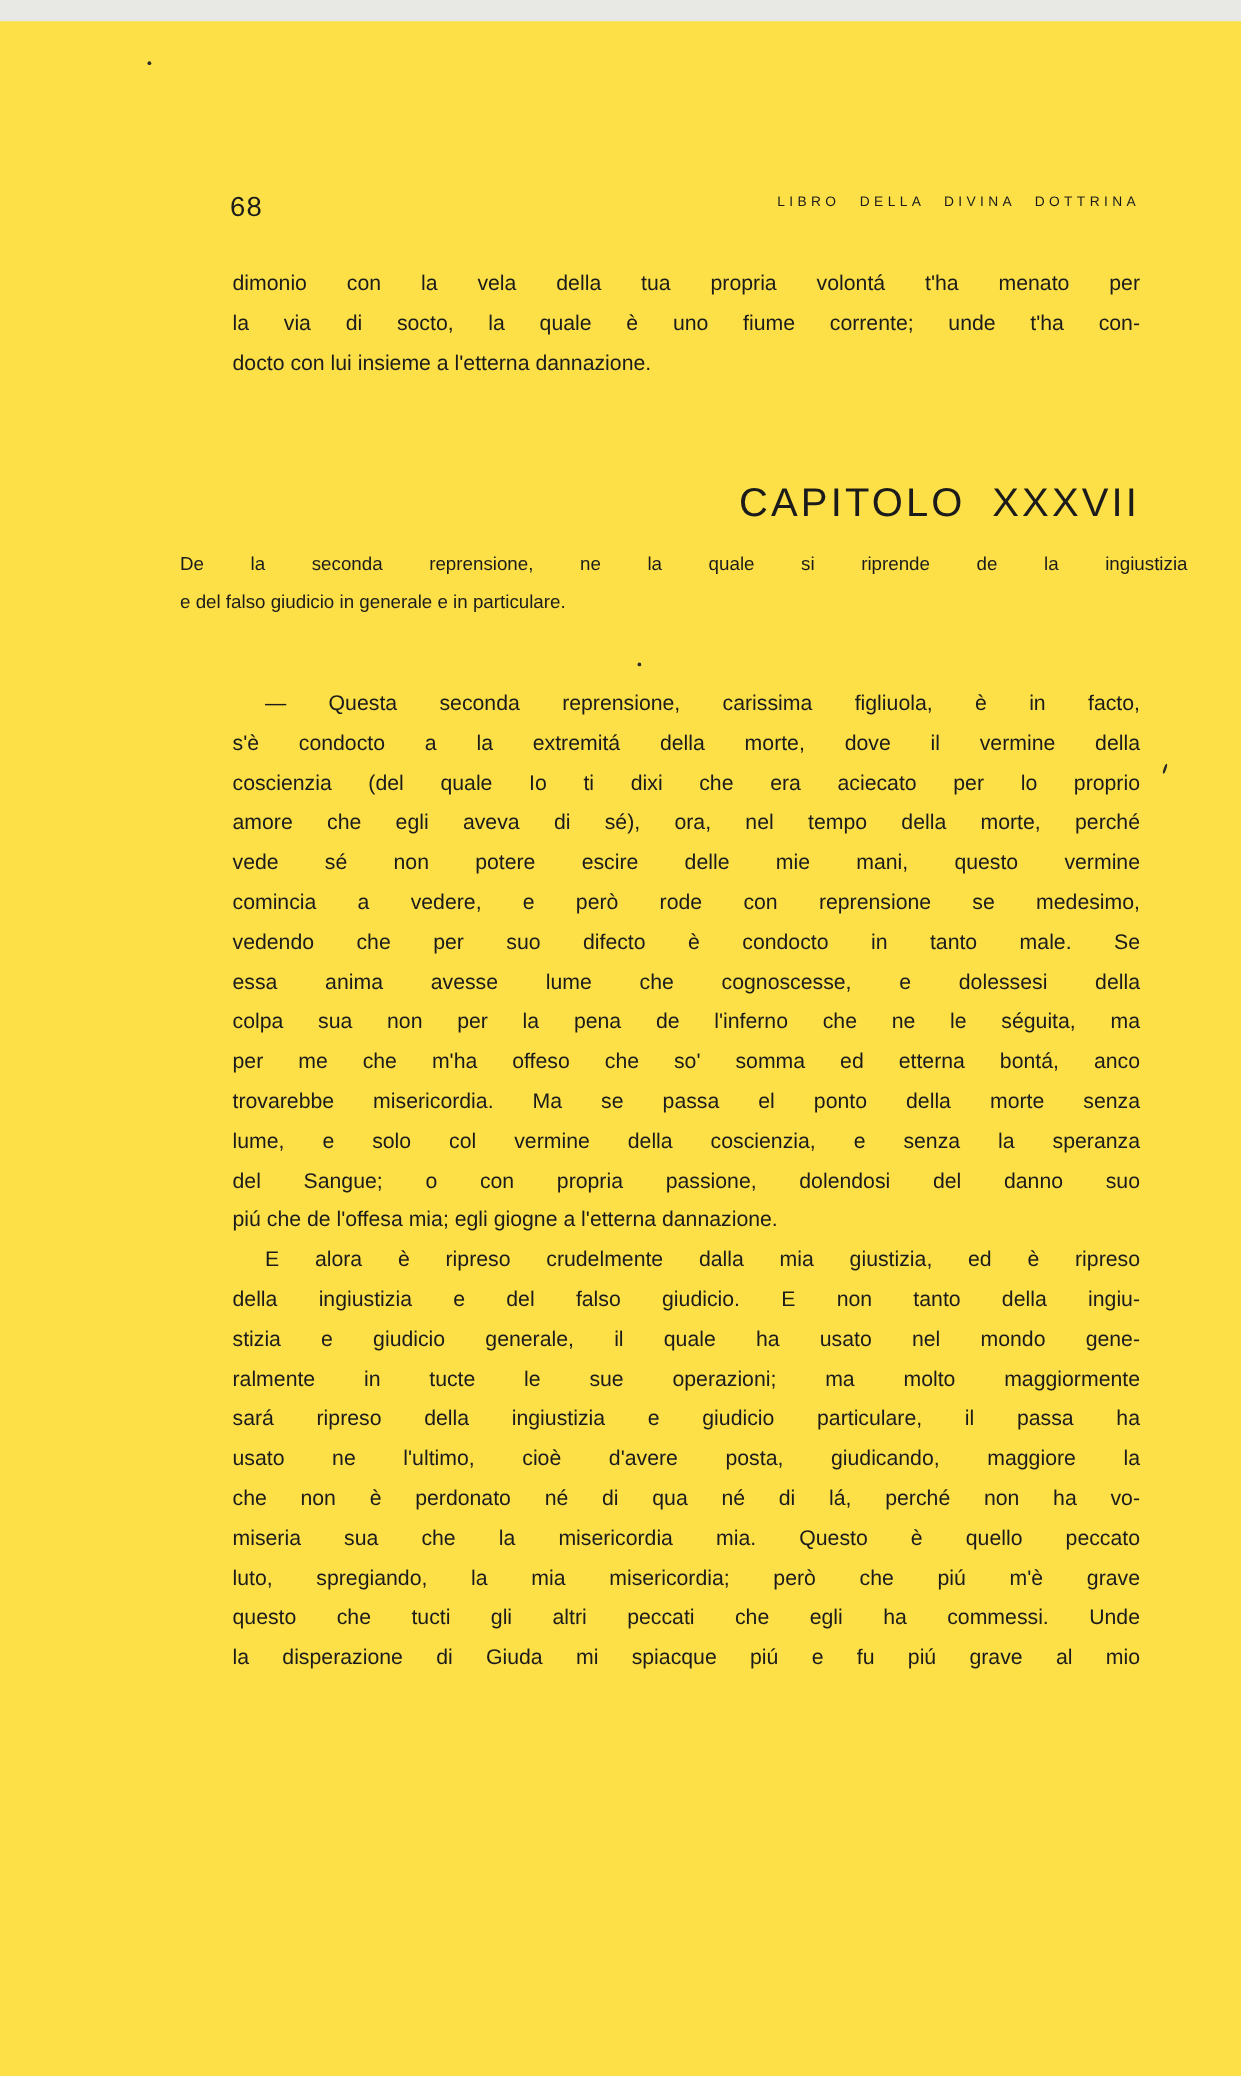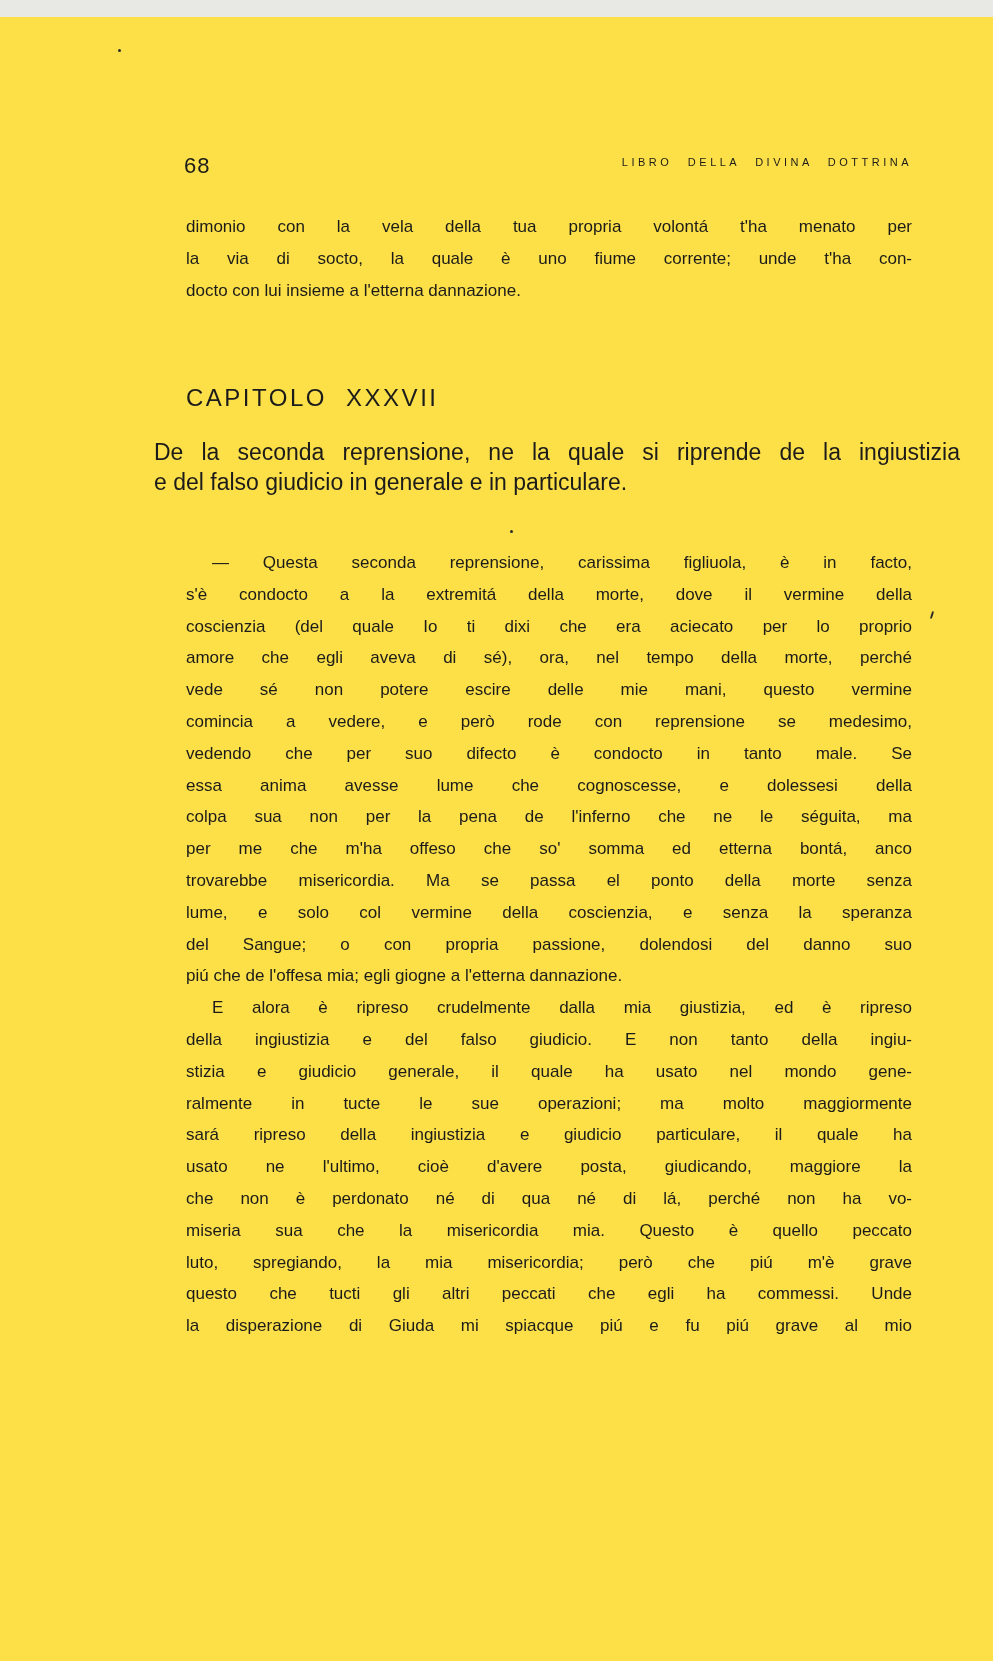--- a/index.html
+++ b/index.html
@@ -49,32 +49,32 @@
     white-space: nowrap;
   }
   .lines .textline:last-child { text-align-last: left; }
   .keep-justify .textline:last-child { text-align-last: justify; }
   .indent-first .textline:first-child { padding-left: 26px; }
   .chapter-title {
     position: absolute;
     top: 367px;
     left: 186px;
     width: 726px;
-    text-align: left;
-    font-size: 24px;
+    text-align: right;
+    font-size: 32px;
     letter-spacing: 2.5px;
     word-spacing: 10px;
   }
   .chapter-subtitle {
     position: absolute;
     top: 420px;
-    left: 154px;
+    left: 144px;
     width: 806px;
     text-align: center;
-    font-size: 23px;
+    font-size: 15px;
     line-height: 30px;
   }
   .body-text { top: 530px; line-height: 31.8px; }
   .speck {
     position: absolute;
     background: #2a2a2a;
     border-radius: 50%;
   }
   .speck-dot-top    { left: 118px; top: 32px;  width: 3px; height: 3px; }
   .speck-dot-mid    { left: 510px; top: 513px; width: 3px; height: 3px; }
@@ -119,21 +119,21 @@
         <div class="textline">trovarebbe misericordia. Ma se passa el ponto della morte senza</div>
         <div class="textline">lume, e solo col vermine della coscienzia, e senza la speranza</div>
         <div class="textline">del Sangue; o con propria passione, dolendosi del danno suo</div>
         <div class="textline">piú che de l'offesa mia; egli giogne a l'etterna dannazione.</div>
       </div>
     <div class="lines indent-first keep-justify">
         <div class="textline">E alora è ripreso crudelmente dalla mia giustizia, ed è ripreso</div>
         <div class="textline">della ingiustizia e del falso giudicio. E non tanto della ingiu-</div>
         <div class="textline">stizia e giudicio generale, il quale ha usato nel mondo gene-</div>
         <div class="textline">ralmente in tucte le sue operazioni; ma molto maggiormente</div>
-        <div class="textline">sará ripreso della ingiustizia e giudicio particulare, il quale ha</div>
+        <div class="textline">sará ripreso della ingiustizia e giudicio particulare, il passa ha</div>
         <div class="textline">usato ne l'ultimo, cioè d'avere posta, giudicando, maggiore la</div>
         <div class="textline">che non è perdonato né di qua né di lá, perché non ha vo-</div>
         <div class="textline">miseria sua che la misericordia mia. Questo è quello peccato</div>
         <div class="textline">luto, spregiando, la mia misericordia; però che piú m'è grave</div>
         <div class="textline">questo che tucti gli altri peccati che egli ha commessi. Unde</div>
         <div class="textline">la disperazione di Giuda mi spiacque piú e fu piú grave al mio</div>
       </div>
   </div>
 
   <div class="speck speck-dot-top"></div>

